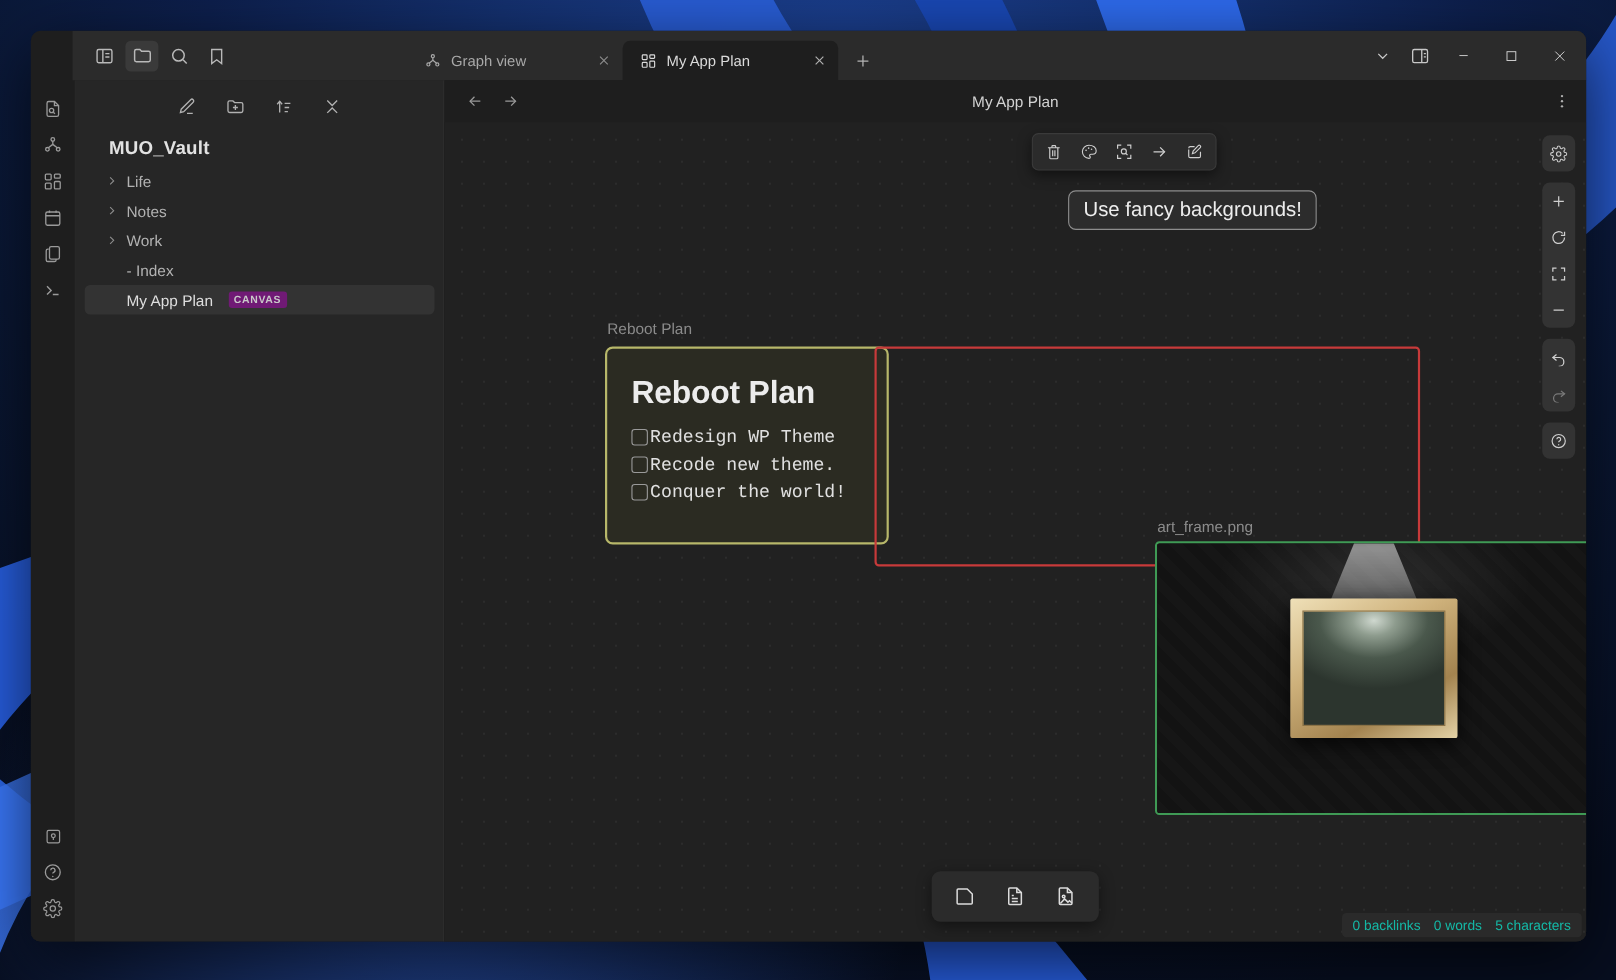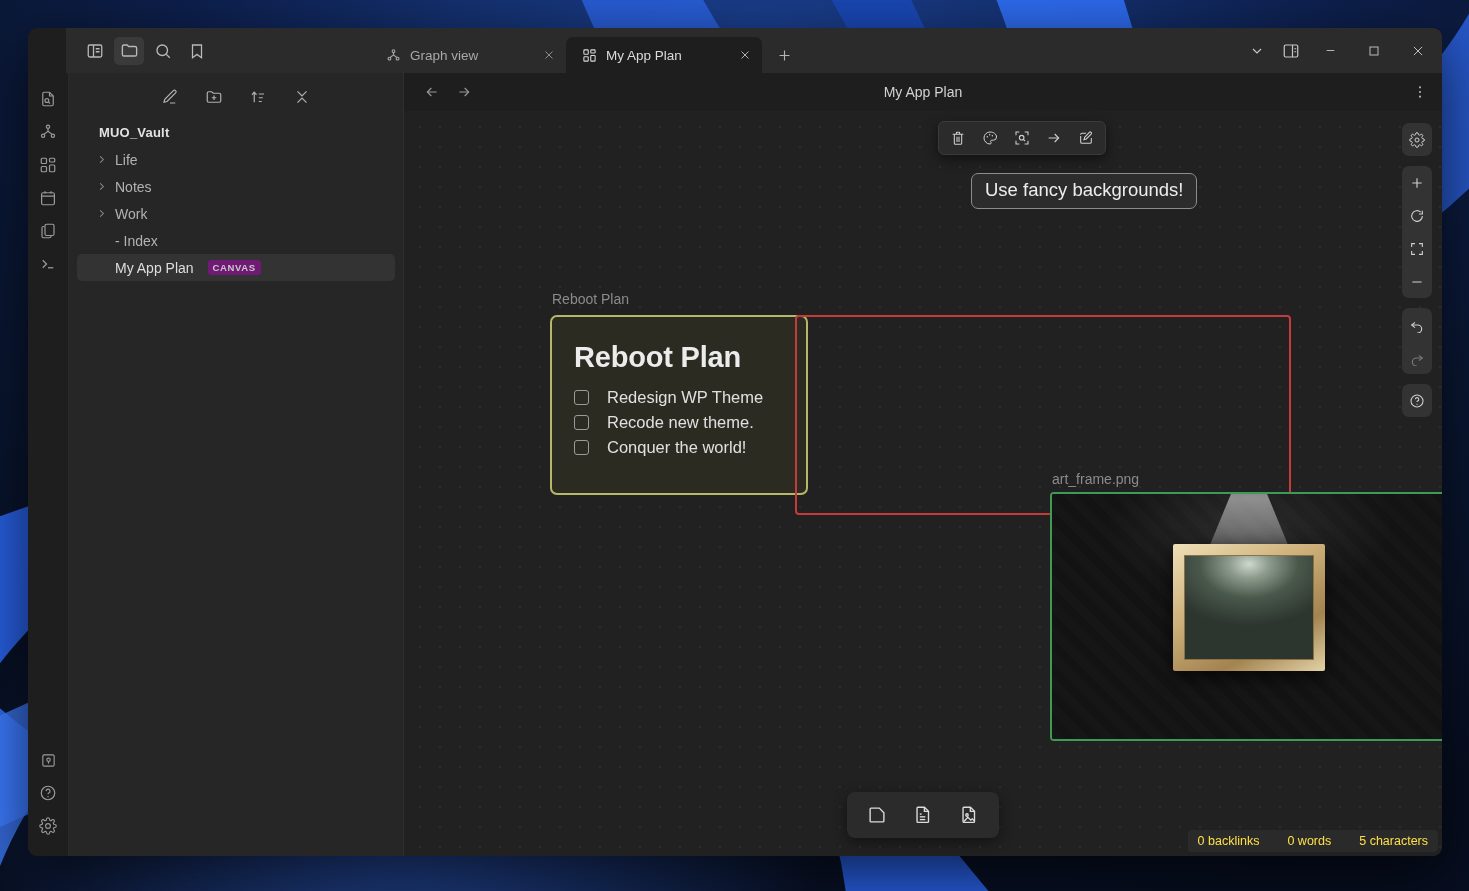--- a/index.html
+++ b/index.html
@@ -129,21 +129,21 @@
     width: 335px; background: #262626;
     display: flex; flex-direction: column;
     border-right: 1px solid #2f2f2f;
   }
   #explorer-toolbar {
     height: 40px; display: flex; align-items: center; justify-content: center;
     gap: 22px; color: #b1b1b1; padding-top: 8px;
   }
   .ex-icon { width: 22px; height: 22px; display: flex; align-items: center; justify-content: center; }
   #vault-name {
-    color: #e2e2e2; font-weight: bold; font-size: 13px;
+    color: #e2e2e2; font-weight: bold; font-size: 17px;
     padding: 12px 0 6px 30px; letter-spacing: .2px;
   }
   .tree-item {
     height: 27px; display: flex; align-items: center;
     color: #b2b2b2; font-size: 14px; padding-left: 16px; gap: 6px;
     border-radius: 5px; margin: 0 8px;
   }
   .tree-item .chev { width: 16px; display: flex; align-items: center; justify-content: center; color: #8d8d8d; }
   .tree-item.file { padding-left: 38px; }
   .tree-item.selected { background: #333333; color: #dedede; }
@@ -186,21 +186,21 @@
     background: #2b2b22;
     border: 2px solid #b7b76a;
     border-radius: 7px;
     padding: 16px 20px;
     overflow: hidden;
   }
   #card-title {
     font-size: 29px; font-weight: bold; color: #ececec;
     margin: 8px 0 14px 2px; letter-spacing: -.2px;
   }
-  .todo { display: flex; align-items: center; gap: 18px; margin: 0 0 6px 2px; }
+  .todo { display: flex; align-items: center; gap: 2px; margin: 0 0 6px 2px; font-family: Liberation Mono, monospace; }
   .todo .box {
     width: 15px; height: 15px; border: 1.6px solid #9a9a9a; border-radius: 3px;
     flex: 0 0 15px;
   }
   .todo .txt { font-size: 16.5px; color: #e0e0e0; }
 
   #node-group {
     left: 391px; top: 204px; width: 496px; height: 200px;
     border: 2px solid #c73a3a;
     border-radius: 4px;
@@ -286,22 +286,22 @@
   }
   #add-toolbar .a-btn {
     width: 36px; height: 34px; display: flex; align-items: center; justify-content: center;
     color: #dcdcdc; border-radius: 5px;
   }
 
   
   #status {
     position: absolute; right: 4px; bottom: 4px;
     background: #2a2a2a; border-radius: 4px;
-    padding: 4px 10px; color: #fde047; font-size: 12.5px;
-    display: flex; gap: 28px;
+    padding: 4px 10px; color: #14b8a6; font-size: 12.5px;
+    display: flex; gap: 12px;
   }
 
   svg { display: block; }
 </style>
 </head>
 <body>
 
 <div id="desktop">
   <div class="swirl sw5"></div>
   <div class="swirl sw1"></div>

